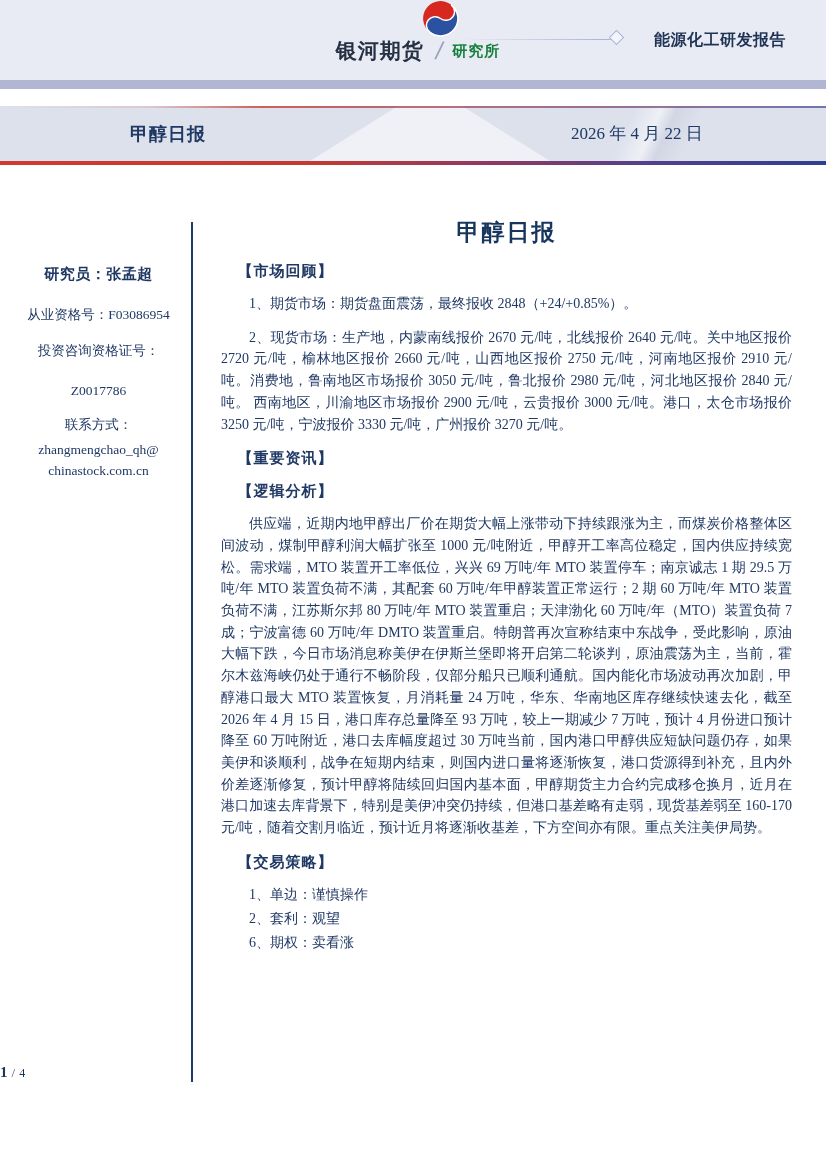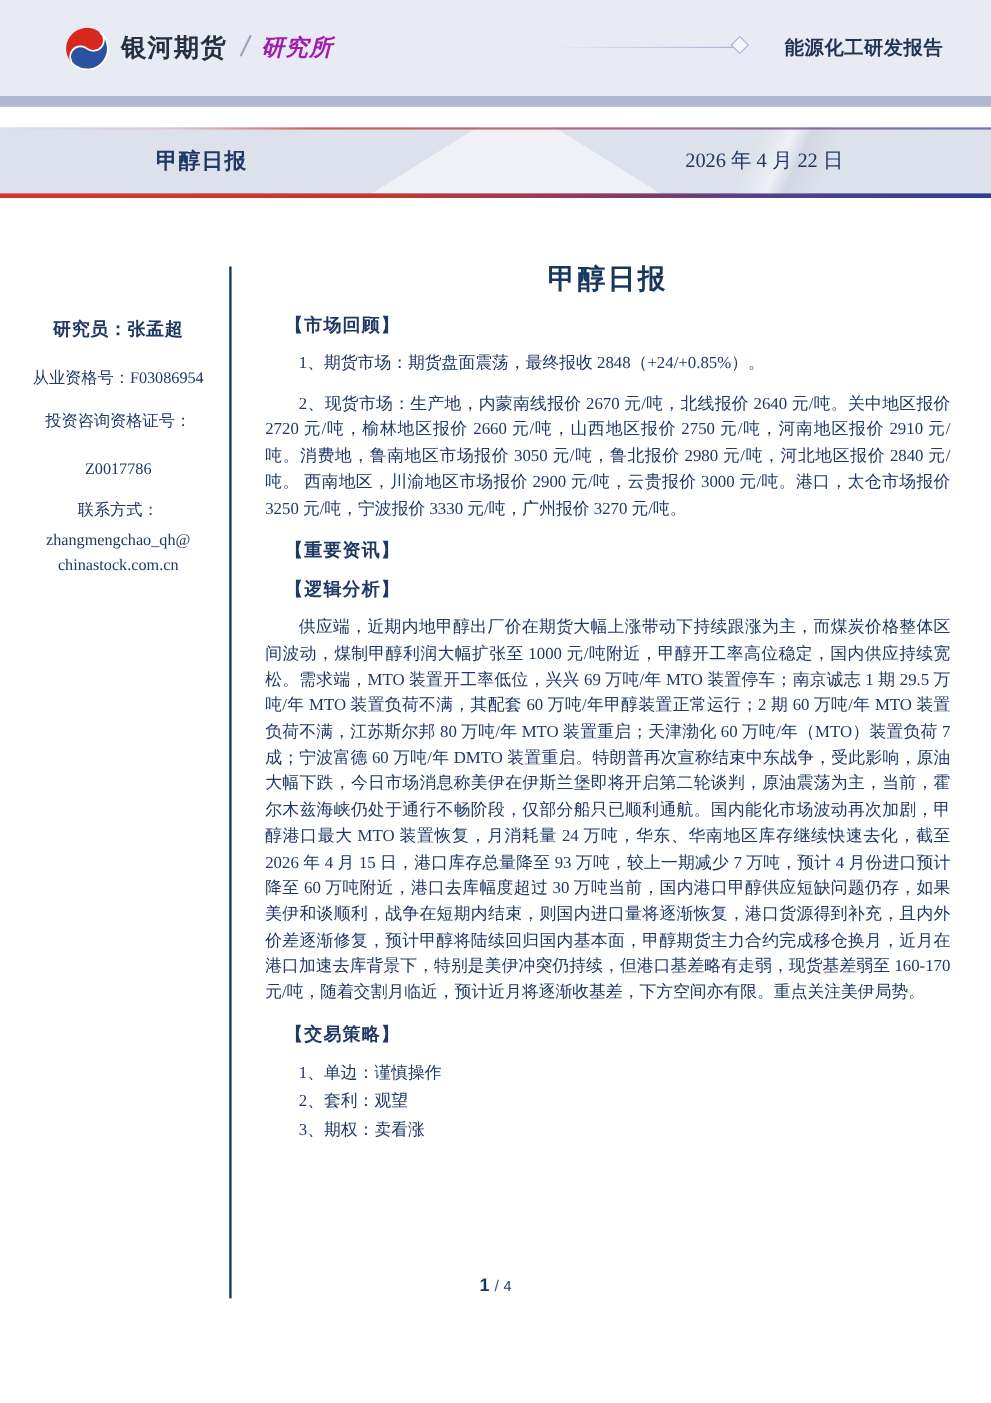--- a/index.html
+++ b/index.html
@@ -1,26 +1,26 @@
 <!DOCTYPE html>
 <html><head>
 <meta charset="utf-8">
 <style>
   * { margin:0; padding:0; box-sizing:border-box; }
   html,body { background:#ffffff; }
   body { font-family:"Liberation Serif","DejaVu Serif",serif; color:#1f3864; }
   .page { position:relative; width:826px; height:1169px; margin:0 auto; background:#ffffff; overflow:hidden; }
 
   
-  .top-header { position:relative; height:80px; background:#e9ebf4; display:flex; align-items:center; }
+  .top-header { position:relative; height:80px; background:#e9ebf4; display:flex; align-items:center;flex-direction:column; }
   .logo-wrap { margin-left:54px; width:37px; height:37px; flex:0 0 auto; }
   .brand-line { display:flex; align-items:center; margin-left:10px; font-family:"Liberation Sans","DejaVu Sans",sans-serif; }
   .brand-name { font-size:21px; font-weight:bold; color:#253042; letter-spacing:1px; }
   .brand-sep { font-size:24px; color:#9aa0b8; margin:0 10px 0 12px; font-weight:normal; transform:skewX(-12deg); }
-  .brand-dept { font-size:19px; font-weight:bold; color:#a21caf; letter-spacing:1px;font-style:italic; }
+  .brand-dept { font-size:15px; font-weight:bold; color:#15803d; letter-spacing:1px; }
   .header-deco { position:absolute; left:460px; top:39px; width:153px; height:1px; background:linear-gradient(90deg, rgba(170,176,216,0), #aab0d8); }
   .diamond { position:absolute; left:611px; top:32px; width:11px; height:11px; border:1.5px solid #aab0d8; background:#f4f5fa; transform:rotate(45deg); }
   .report-tag { position:absolute; right:40px; top:30px; font-family:"Liberation Sans","DejaVu Sans",sans-serif; font-size:16px; font-weight:bold; color:#1f3455; letter-spacing:.5px; }
   .top-strip { height:9px; background:#b1b6d2; }
 
   
   .banner { position:relative; margin-top:17px; height:55px; background:#dde1ec; overflow:hidden; }
   .banner::before { content:""; position:absolute; left:310px; bottom:0; width:0; height:0;
      border-left:120px solid transparent; border-right:120px solid transparent; border-bottom:75px solid rgba(255,255,255,.55); }
   .banner::after { content:""; position:absolute; right:60px; top:-30px; width:220px; height:90px;
@@ -44,21 +44,21 @@
   .sb-contact { margin-bottom:4px; }
   .sb-email { font-size:13.5px; line-height:21px; }
 
   .content { flex:1; padding:52px 34px 0 30px; }
   .doc-title { text-align:center; font-family:"Liberation Sans","DejaVu Sans",sans-serif; font-size:23px; font-weight:bold; letter-spacing:2px; color:#17365d; margin-bottom:13px; }
   .sec-head { font-size:15px; font-weight:bold; letter-spacing:1px; margin:14px 0 12px; text-indent:1.1em; }
   .para { font-size:14px; line-height:21.7px; text-align:justify; text-indent:2em; margin-bottom:12px; }
   .trade-item { font-size:14px; line-height:22px; text-indent:2em; margin-bottom:2px; }
 
   
-  .footer { position:absolute; left:0; right:0; top:1063px; text-align:center; color:#17365d; font-family:Liberation Sans, sans-serif; }
+  .footer { position:absolute; left:0; right:0; top:1063px; text-align:left; color:#17365d; font-family:Liberation Serif, serif; }
   .pg-cur { font-size:15px; font-weight:bold; }
   .pg-sep { font-size:13px; margin:0 4px; color:#44507a; }
   .pg-total { font-size:12px; }
 </style>
 </head>
 <body>
 
 <div class="page">
 
   <div class="top-header">
@@ -111,21 +111,21 @@
       <p class="para">2、现货市场：生产地，内蒙南线报价 2670 元/吨，北线报价 2640 元/吨。关中地区报价 2720 元/吨，榆林地区报价 2660 元/吨，山西地区报价 2750 元/吨，河南地区报价 2910 元/吨。消费地，鲁南地区市场报价 3050 元/吨，鲁北报价 2980 元/吨，河北地区报价 2840 元/吨。 西南地区，川渝地区市场报价 2900 元/吨，云贵报价 3000 元/吨。港口，太仓市场报价 3250 元/吨，宁波报价 3330 元/吨，广州报价 3270 元/吨。</p>
 
       <div class="sec-head">【重要资讯】</div>
 
       <div class="sec-head">【逻辑分析】</div>
       <p class="para">供应端，近期内地甲醇出厂价在期货大幅上涨带动下持续跟涨为主，而煤炭价格整体区间波动，煤制甲醇利润大幅扩张至 1000 元/吨附近，甲醇开工率高位稳定，国内供应持续宽松。需求端，MTO 装置开工率低位，兴兴 69 万吨/年 MTO 装置停车；南京诚志 1 期 29.5 万吨/年 MTO 装置负荷不满，其配套 60 万吨/年甲醇装置正常运行；2 期 60 万吨/年 MTO 装置负荷不满，江苏斯尔邦 80 万吨/年 MTO 装置重启；天津渤化 60 万吨/年（MTO）装置负荷 7 成；宁波富德 60 万吨/年 DMTO 装置重启。特朗普再次宣称结束中东战争，受此影响，原油大幅下跌，今日市场消息称美伊在伊斯兰堡即将开启第二轮谈判，原油震荡为主，当前，霍尔木兹海峡仍处于通行不畅阶段，仅部分船只已顺利通航。国内能化市场波动再次加剧，甲醇港口最大 MTO 装置恢复，月消耗量 24 万吨，华东、华南地区库存继续快速去化，截至 2026 年 4 月 15 日，港口库存总量降至 93 万吨，较上一期减少 7 万吨，预计 4 月份进口预计降至 60 万吨附近，港口去库幅度超过 30 万吨当前，国内港口甲醇供应短缺问题仍存，如果美伊和谈顺利，战争在短期内结束，则国内进口量将逐渐恢复，港口货源得到补充，且内外价差逐渐修复，预计甲醇将陆续回归国内基本面，甲醇期货主力合约完成移仓换月，近月在港口加速去库背景下，特别是美伊冲突仍持续，但港口基差略有走弱，现货基差弱至 160-170 元/吨，随着交割月临近，预计近月将逐渐收基差，下方空间亦有限。重点关注美伊局势。</p>
 
       <div class="sec-head">【交易策略】</div>
       <div class="trade-item">1、单边：谨慎操作</div>
       <div class="trade-item">2、套利：观望</div>
-      <div class="trade-item">3、期权：卖看涨</div>
+      <div class="trade-item">6、期权：卖看涨</div>
     </div>
   </div>
 
   <div class="footer">
     <span class="pg-cur">1</span><span class="pg-sep">/</span><span class="pg-total">4</span>
   </div>
 
 </div>
 
 </body></html>

